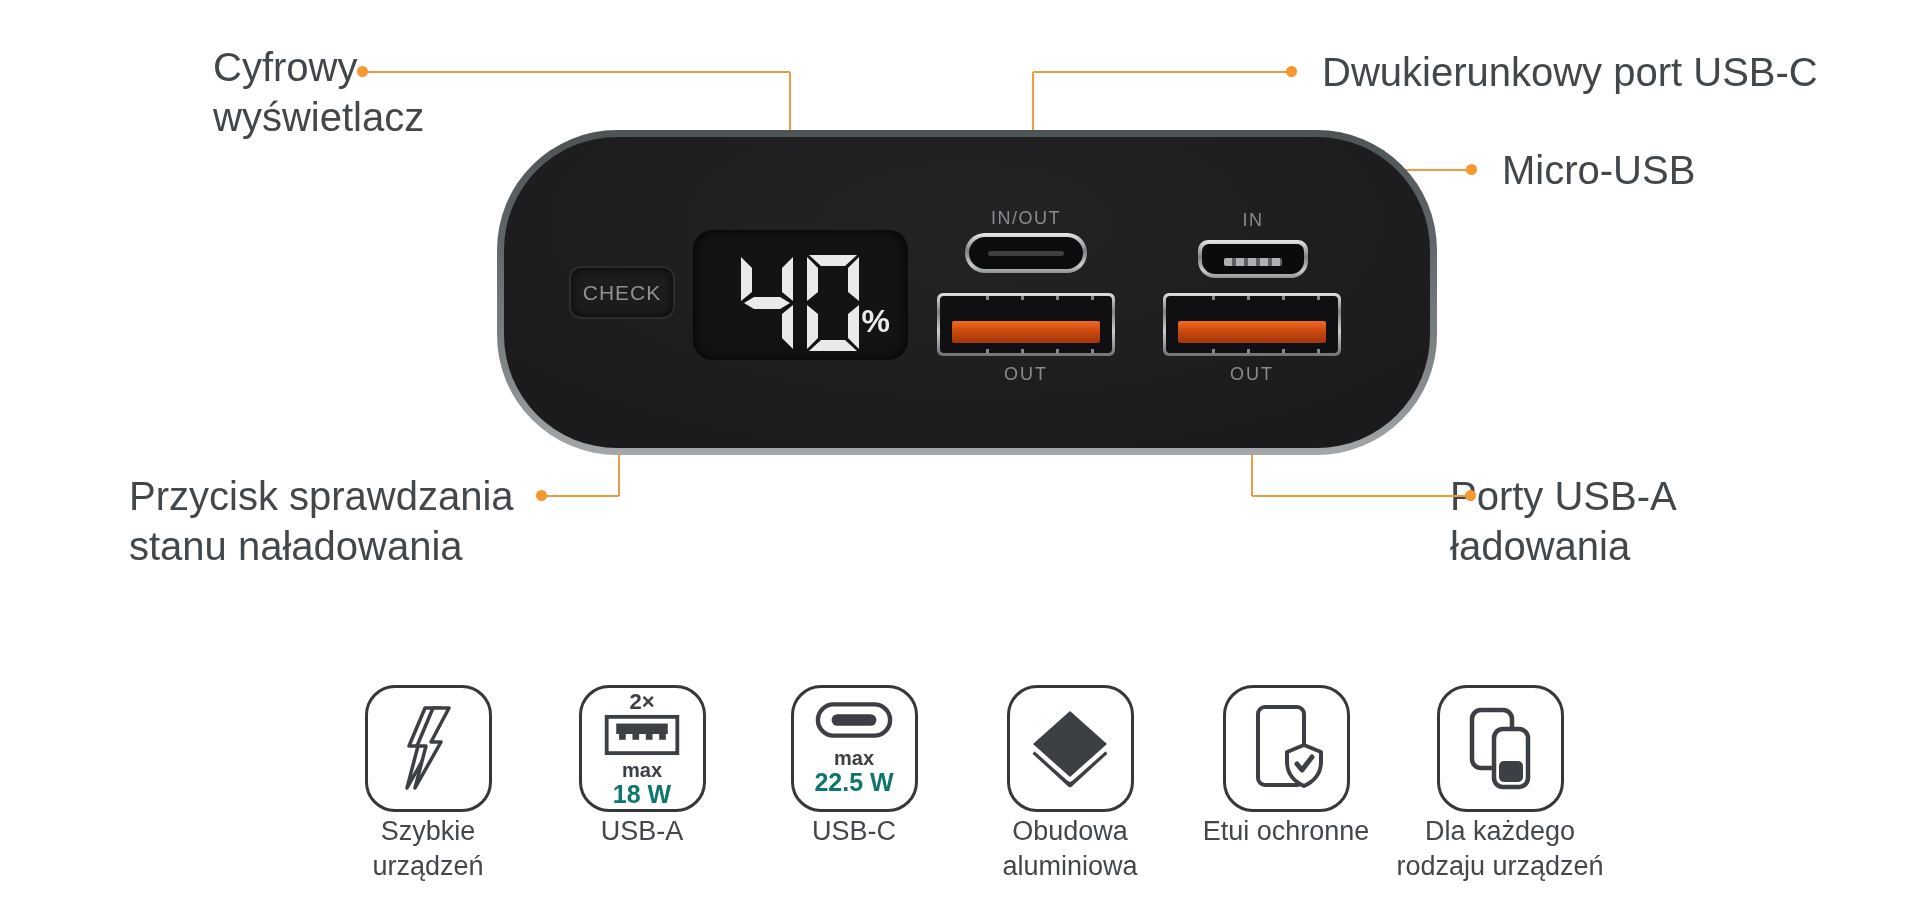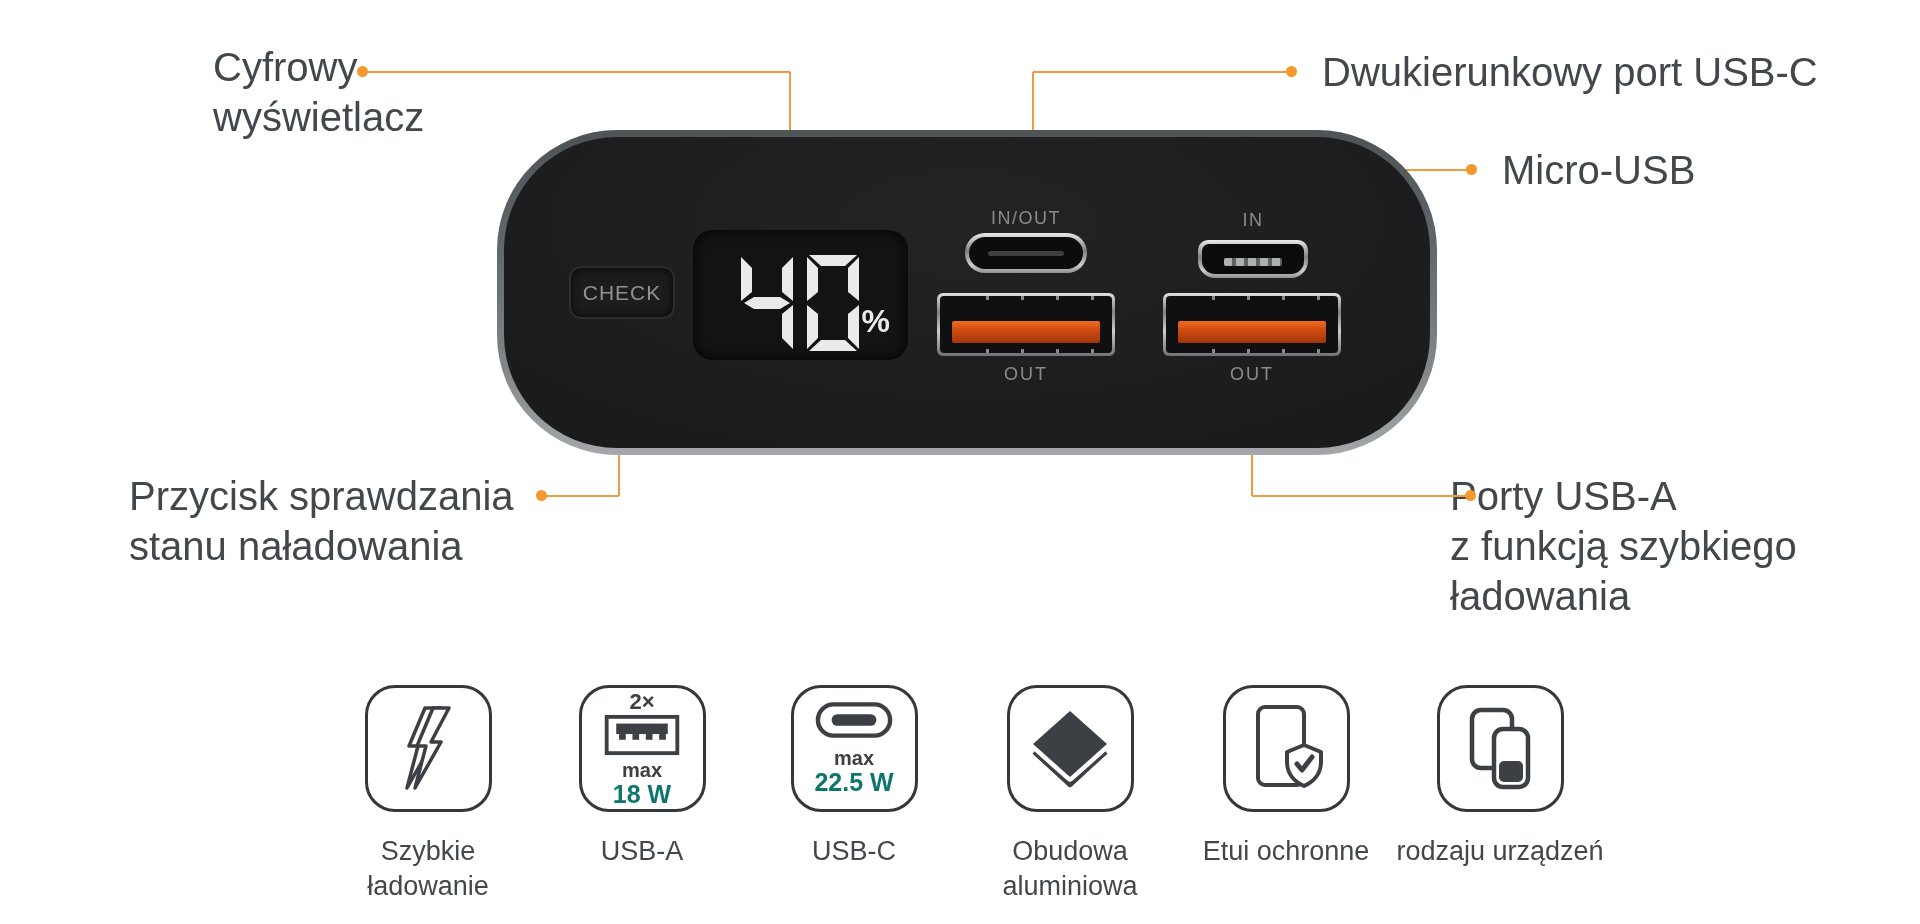--- a/index.html
+++ b/index.html
@@ -44,21 +44,21 @@
   .usba-in::before,.usba-in::after{content:"";position:absolute;left:8%;right:8%;height:4px;
         background:repeating-linear-gradient(90deg,transparent 0 32px,#85898c 32px 35px);}
   .usba-in::before{top:0;}
   .usba-in::after{bottom:0;}
   .tongue{position:absolute;left:7%;right:7%;top:44%;height:38%;border-radius:2px;
         background:linear-gradient(180deg,#ef6d22 0%,#d14b10 40%,#a1360b 100%);}
   
   .feature{position:absolute;top:685px;width:220px;text-align:center;}
   .tile{width:127px;height:127px;margin:0 auto;border:3px solid #35383b;border-radius:30px;box-sizing:border-box;
         display:flex;flex-direction:column;align-items:center;justify-content:center;}
-  .flabel{margin-top:22px;font-size:27px;line-height:35px;color:var(--text-color,#42474B);}
+  .flabel{margin-top:2px;font-size:27px;line-height:35px;color:var(--text-color,#42474B);}
   .tbadge{font-size:22px;font-weight:bold;color:#3c4044;line-height:24px;}
   .tmax{font-size:20px;font-weight:bold;color:#3c4044;line-height:22px;margin-top:3px;}
   .tval{font-size:25px;font-weight:bold;color:#0f766e;line-height:27px;}
   .seg{fill:#e9eaeb;}
 </style>
 </head>
 <body>
 
 <div class="callout" style="left:213px;top:42px;">
   <div>Cyfrowy</div>
@@ -69,21 +69,20 @@
 </div>
 <div class="callout" style="left:1502px;top:145px;">
   <div>Micro-USB</div>
 </div>
 <div class="callout" style="left:129px;top:471px;">
   <div>Przycisk sprawdzania</div>
   <div>stanu naładowania</div>
 </div>
 <div class="callout" style="left:1450px;top:471px;">
   <div>Porty USB-A</div>
-  <div>z funkcją szybkiego</div>
   <div>ładowania</div>
 </div>
 
 <div class="hline" style="left:363px;top:71px;width:427px;"></div>
 <div class="vline" style="left:789px;top:72px;height:165px;"></div>
 <div class="dot" style="left:357px;top:66px;"></div>
 <div class="dot" style="left:784px;top:231px;"></div>
 
 <div class="hline" style="left:1033px;top:71px;width:259px;"></div>
 <div class="vline" style="left:1032px;top:72px;height:126px;"></div>
@@ -169,21 +168,21 @@
 
 <div class="feature" style="left:318px;">
   <div class="tile">
     <svg width="62" height="90" viewBox="0 0 62 90">
       <path d="M28,4 L12,42 L21,42 L10,84 L36,38 L26,38 L44,4 Z" fill="#ffffff" stroke="#3C4044" stroke-width="3.5" stroke-linejoin="round"></path>
       <path d="M40,4 L24,42 L33,42 L22,84 L48,38 L38,38 L56,4 Z" transform="translate(-4,0)" fill="#ffffff" stroke="#3C4044" stroke-width="3.5" stroke-linejoin="round"></path>
     </svg>
   </div>
   <div class="flabel">
     <div>Szybkie</div>
-    <div>ładowanie</div>
+    <div>urządzeń</div>
   </div>
 </div>
 
 <div class="feature" style="left:532px;">
   <div class="tile">
     <div class="tbadge">2×</div>
     <svg width="78" height="42" viewBox="0 0 80 44">
       <rect x="3" y="3" width="74" height="38" fill="none" stroke="#3C4044" stroke-width="4"></rect>
       <rect x="13" y="10" width="54" height="11" fill="#3C4044"></rect>
       <rect x="16" y="21" width="7" height="6" fill="#3C4044"></rect>
@@ -241,15 +240,16 @@
 
 <div class="feature" style="left:1390px;">
   <div class="tile">
     <svg width="88" height="88" viewBox="0 0 88 88">
       <rect x="16" y="5" width="40" height="58" rx="9" fill="#ffffff" stroke="#3C4044" stroke-width="4.5"></rect>
       <rect x="38" y="24" width="34" height="58" rx="9" fill="#ffffff" stroke="#3C4044" stroke-width="4.5"></rect>
       <rect x="43" y="56" width="24" height="21" rx="5" fill="#3C4044"></rect>
     </svg>
   </div>
   <div class="flabel">
+    <div>Dla każdego</div>
     <div>rodzaju urządzeń</div>
   </div>
 </div>
 
 </body></html>

